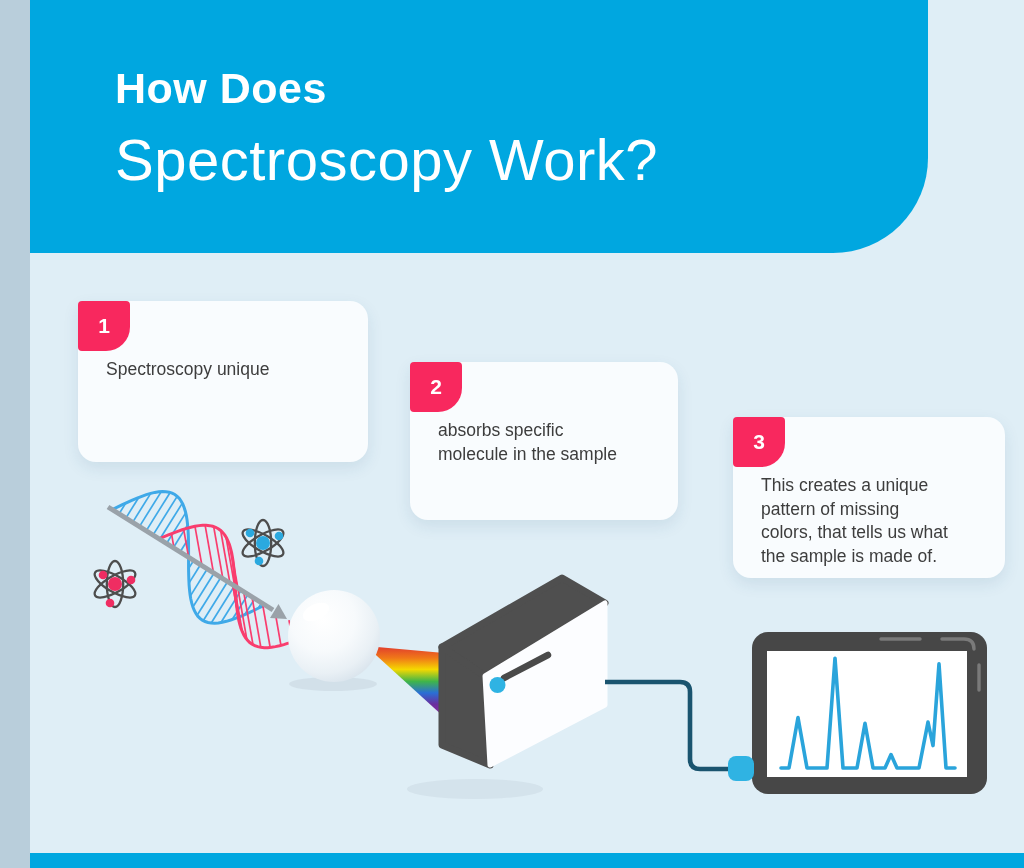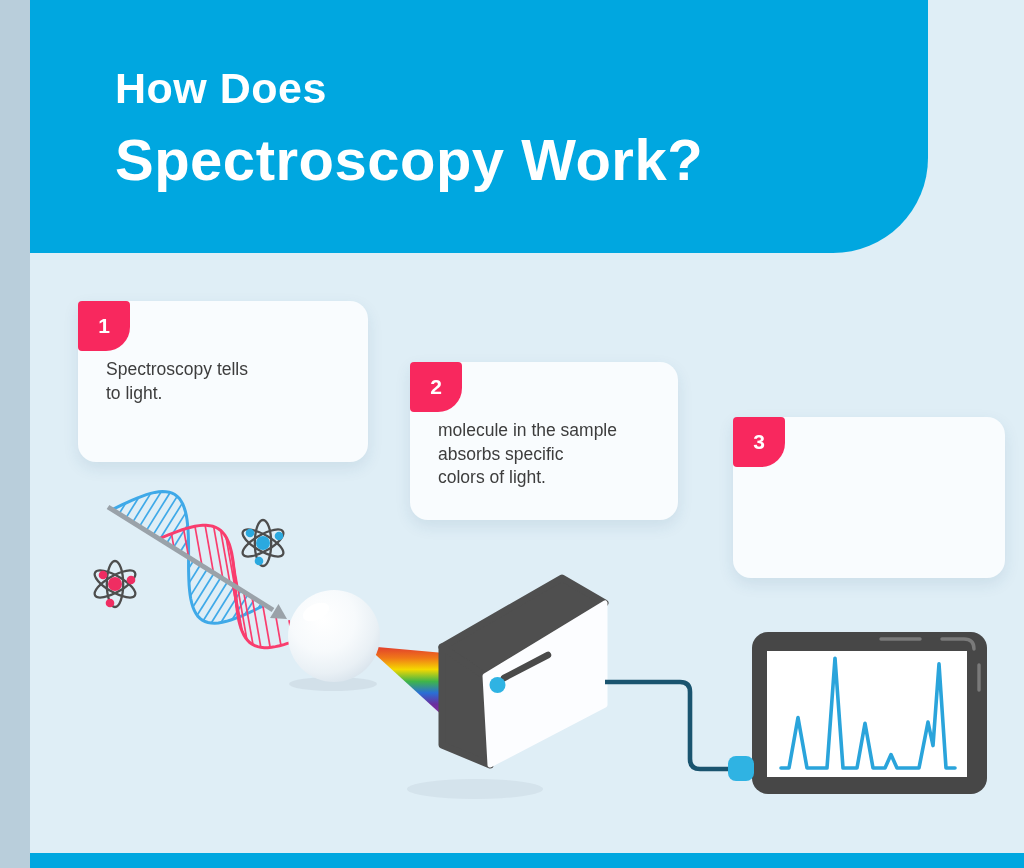--- a/index.html
+++ b/index.html
@@ -2,21 +2,21 @@
 <html><head>
 <meta charset="utf-8">
 <style>
   html,body{margin:0;padding:0;background:#b9cedb;}
   .canvas{position:relative;width:1024px;height:868px;background:#DFEEF6;overflow:hidden;
           font-family:"Liberation Sans", sans-serif;margin-left:30px;}
   
   .header{position:absolute;left:0;top:0;width:898px;height:253px;background:#00A7E0;
           border-radius:0 0 95px 0;color:#ffffff;}
   .title1{position:absolute;left:85px;top:64px;font-size:43px;font-weight:bold;letter-spacing:.5px;}
-  .title2{position:absolute;left:85px;top:126px;font-size:58px;font-weight:bold;letter-spacing:.5px;}
+  .title2{position:absolute;left:85px;top:126px;font-size:58px;font-weight:normal;letter-spacing:.5px;}
   
   .card{position:absolute;background:#F9FCFE;border-radius:6px 18px 18px 18px;
         box-shadow:0 6px 16px rgba(30,80,120,.10);}
   .badge{position:absolute;left:0;top:0;width:52px;height:50px;background:#F8285E;
          border-radius:4px 4px 24px 4px;color:#fff;font-size:21px;font-weight:bold;
          display:flex;align-items:center;justify-content:center;}
   .card-text{position:absolute;left:28px;top:57px;font-size:17.5px;line-height:23.6px;color:#3D3D3D;}
   .card1{left:48px;top:301px;width:290px;height:161px;}
   .card2{left:380px;top:362px;width:268px;height:158px;}
   .card3{left:703px;top:417px;width:272px;height:161px;}
@@ -155,32 +155,36 @@
     <rect x="698" y="756" width="26" height="25" rx="8" fill="#2FB3E3"></rect>
 
     <g id="g-spectrum">
         <polyline points="751.0,768.0 759.0,768.0 768.0,717.6 777.0,768.0 797.0,768.0 805.0,658.2 813.0,768.0 827.0,768.0 835.0,723.2 843.0,768.0 855.0,768.0 861.0,754.6 867.0,768.0 889.0,768.0 898.0,722.1 903.0,745.6 909.0,663.8 916.0,768.0 925.0,768.0" fill="none" stroke="#2AA4DB" stroke-width="3.6" stroke-linejoin="round" stroke-linecap="round"></polyline>
       </g>
   </svg>
 
   <div class="card card1">
     <div class="badge">1</div>
     <div class="card-text">
-      <div>Spectroscopy tells</div>
-      <div>to light.</div>
+      <div>Spectroscopy unique</div>
     </div>
   </div>
 
   <div class="card card2">
     <div class="badge">2</div>
     <div class="card-text">
+      <div>absorbs specific</div>
       <div>molecule in the sample</div>
-      <div>absorbs specific</div>
-      <div>colors of light.</div>
     </div>
   </div>
 
   <div class="card card3">
     <div class="badge">3</div>
+    <div class="card-text">
+      <div>This creates a unique</div>
+      <div>pattern of missing</div>
+      <div>colors, that tells us what</div>
+      <div>the sample is made of.</div>
+    </div>
   </div>
 
   <div class="footer-strip"></div>
 </div>
 
 </body></html>

